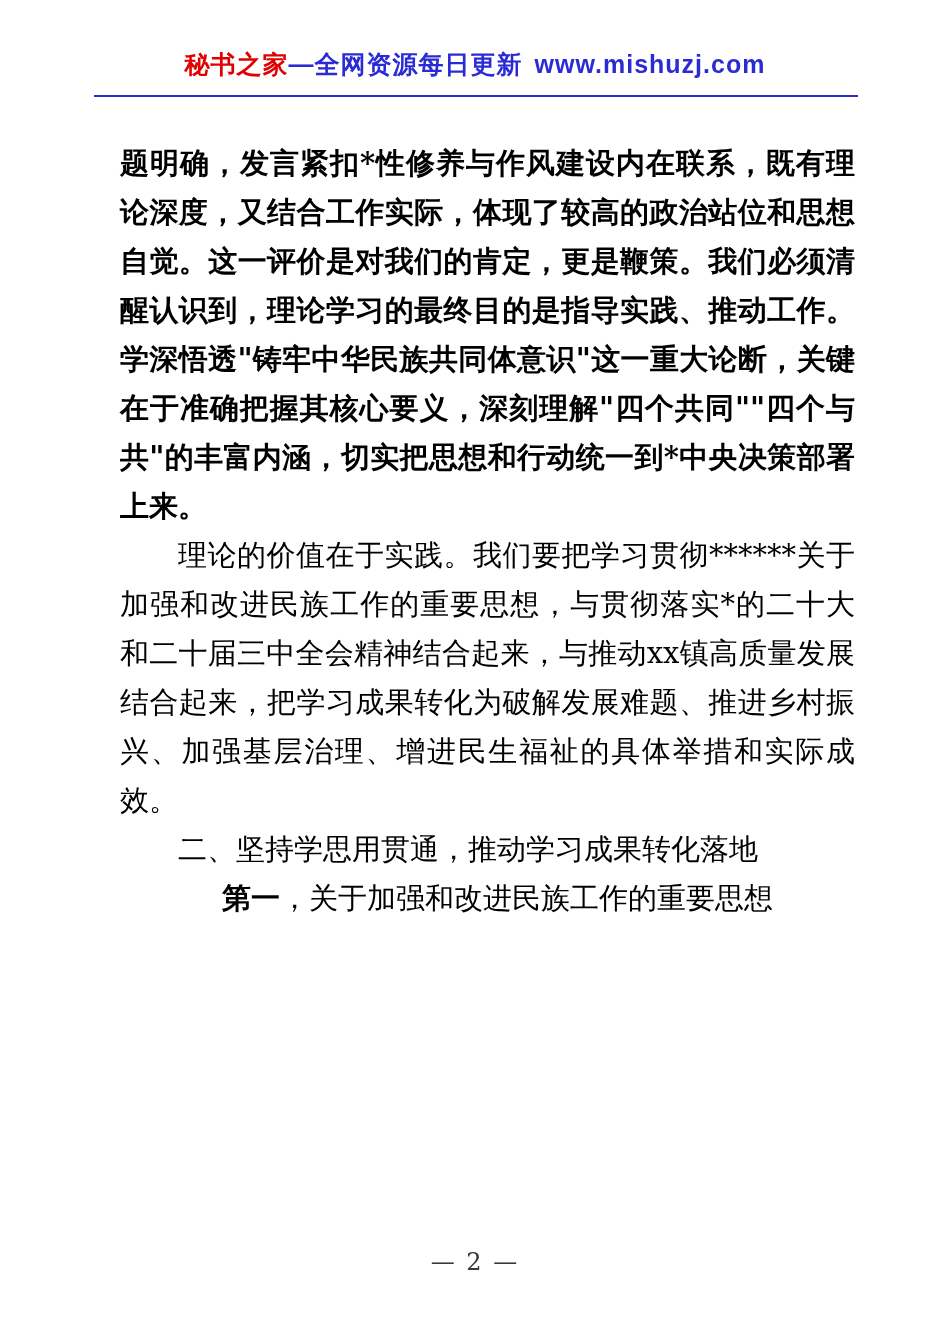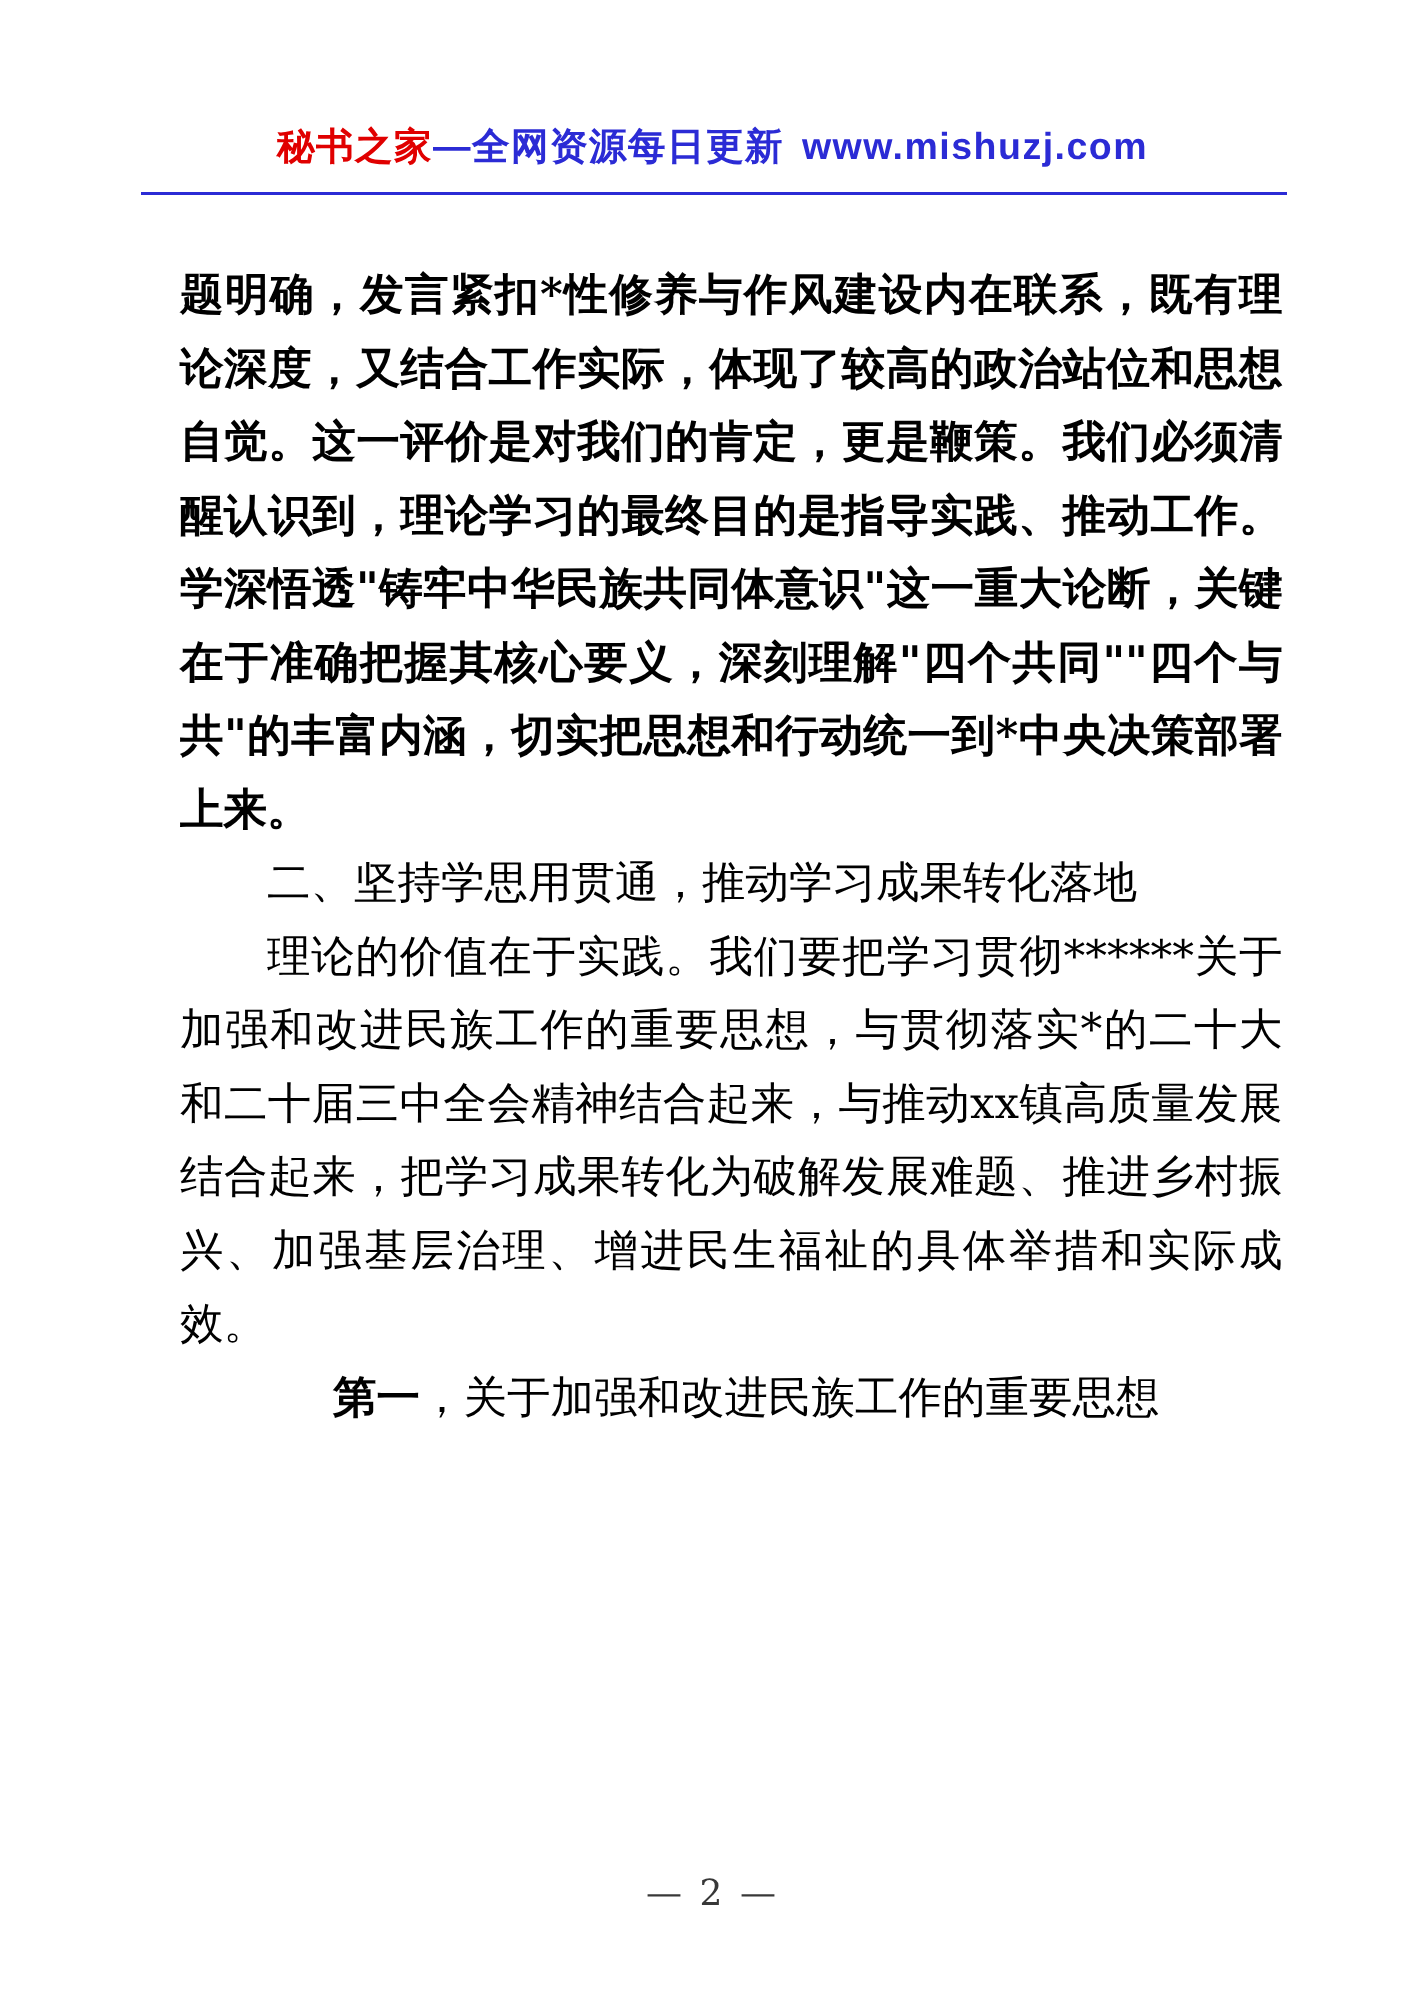--- a/index.html
+++ b/index.html
@@ -8,21 +8,21 @@
     width: 950px;
     height: 1344px;
     margin: 0 auto;
     background: #ffffff;
     position: relative;
     overflow: hidden;
     font-family: "DejaVu Serif", "Liberation Serif", serif;
     color: var(--text, #000000);
   }
   .header {
-    padding-top: 81px;
+    padding-top: 48px;
     text-align: center;
     font-family: "Liberation Sans", "DejaVu Sans", sans-serif;
     font-weight: bold;
     font-size: 25px;
     letter-spacing: 1px;
     white-space: nowrap;
   }
   .header .site { color: var(--header-red, #dd0000); }
   .header .rest { color: var(--header-blue, #2b2bd5); }
   .header .url  { color: var(--header-blue, #2b2bd5); margin-left: 12px; }
@@ -59,20 +59,20 @@
 <div class="page">
 
   <div class="header">
     <span class="site">秘书之家</span><span class="rest">—全网资源每日更新</span><span class="url">www.mishuzj.com</span>
   </div>
 
   <hr class="divider">
 
   <div class="doc">
     <p class="noindent">题明确，发言紧扣*性修养与作风建设内在联系，既有理论深度，又结合工作实际，体现了较高的政治站位和思想自觉。这一评价是对我们的肯定，更是鞭策。我们必须清醒认识到，理论学习的最终目的是指导实践、推动工作。学深悟透"铸牢中华民族共同体意识"这一重大论断，关键在于准确把握其核心要义，深刻理解"四个共同""四个与共"的丰富内涵，切实把思想和行动统一到*中央决策部署上来。</p>
+    <p>理论的价值在于实践。我们要把学习贯彻******关于加强和改进民族工作的重要思想，与贯彻落实*的二十大和二十届三中全会精神结合起来，与推动xx镇高质量发展结合起来，把学习成果转化为破解发展难题、推进乡村振兴、加强基层治理、增进民生福祉的具体举措和实际成效。</p>
     <p>二、坚持学思用贯通，推动学习成果转化落地</p>
-    <p>理论的价值在于实践。我们要把学习贯彻******关于加强和改进民族工作的重要思想，与贯彻落实*的二十大和二十届三中全会精神结合起来，与推动xx镇高质量发展结合起来，把学习成果转化为破解发展难题、推进乡村振兴、加强基层治理、增进民生福祉的具体举措和实际成效。</p>
     <p><span class="bold">第一</span><span>，关于加强和改进民族工作的重要思想</span></p>
   </div>
 
   <div class="footer">— 2 —</div>
 
 </div>
 
 </body></html>

